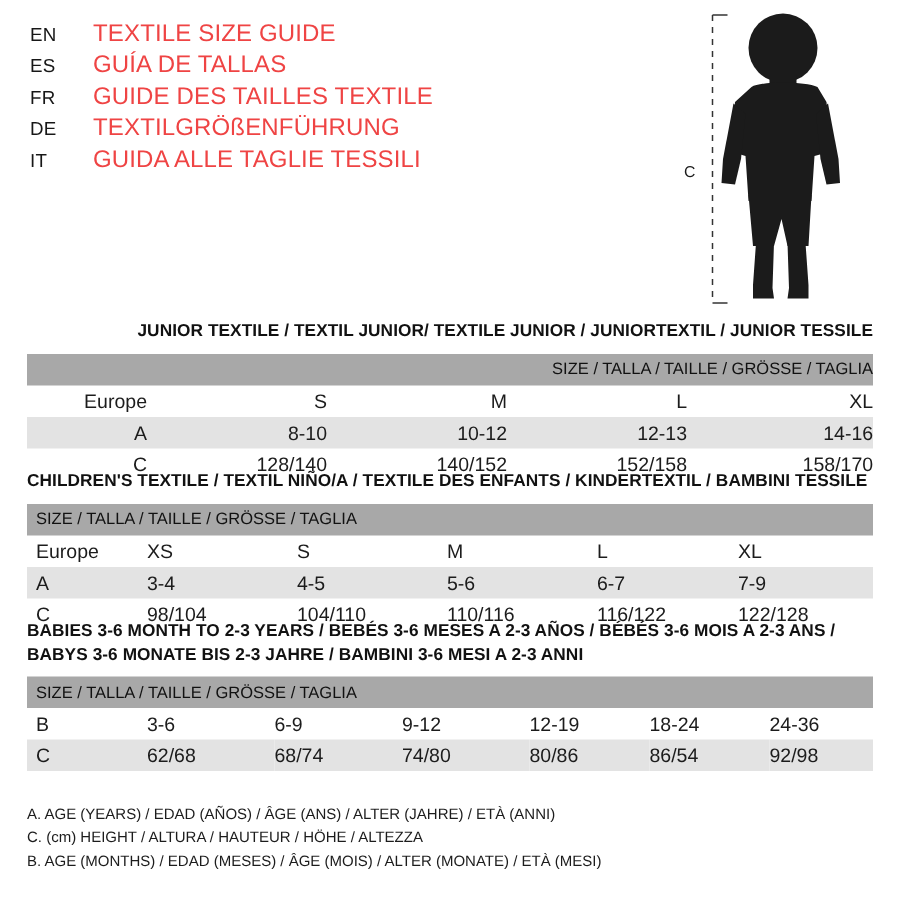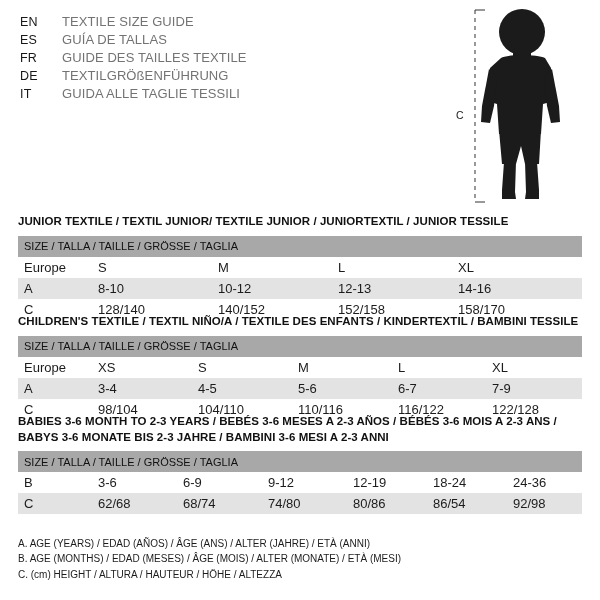--- a/index.html
+++ b/index.html
@@ -33,23 +33,23 @@
     align-items: baseline;
     margin-bottom: 3px;
   }
   .lang-code {
     width: 42px;
     font-size: 12.5px;
     letter-spacing: 0.2px;
     color: #171717;
   }
   .lang-title {
-    font-size: 13px;
+    font-size: 16px;
     letter-spacing: 0.1px;
-    color: #737373;
+    color: #ef4444;
   }
   .header-row.first .lang-code,
   .header-row.first .lang-title {
     font-weight: normal;
   }
 
   
   .figure {
     position: absolute;
     top: 6px;
@@ -170,21 +170,21 @@
         <path d="M44 124 L86 124 L84 158 L70 158 L66 140 L61 158 L47 158 Z"></path>
 
         <path d="M49 156 L61 156 L60 186 L61 193 L47 193 L47 184 Z"></path>
 
         <path d="M70 156 L82 156 L84 184 L84 193 L70 193 L71 186 Z"></path>
       </g>
     </svg>
     <div class="c-label">C</div>
   </div>
 
-  <div class="section" style="top: 214px;">
+  <div class="section" style="top: 214px; text-align: right;">
     <div class="section-title">JUNIOR TEXTILE / TEXTIL JUNIOR/ TEXTILE JUNIOR / JUNIORTEXTIL / JUNIOR TESSILE</div>
     <table class="sizes">
       <colgroup>
         <col style="width:80px">
           <col style="width:120px">
           <col style="width:120px">
           <col style="width:120px">
           <col style="width:124px">
       </colgroup>
       <tbody>
@@ -292,17 +292,17 @@
           <td>80/86</td>
           <td>86/54</td>
           <td>92/98</td>
         </tr>
       </tbody>
     </table>
   </div>
 
   <div class="footer">
     <div>A. AGE (YEARS) / EDAD (AÑOS) / ÂGE (ANS) / ALTER (JAHRE) / ETÀ (ANNI)</div>
+    <div>C. (cm) HEIGHT / ALTURA / HAUTEUR / HÖHE / ALTEZZA</div>
     <div>B. AGE (MONTHS) / EDAD (MESES) / ÂGE (MOIS) / ALTER (MONATE) / ETÀ (MESI)</div>
-    <div>C. (cm) HEIGHT / ALTURA / HAUTEUR / HÖHE / ALTEZZA</div>
   </div>
 
 </div>
 
 </body></html>

